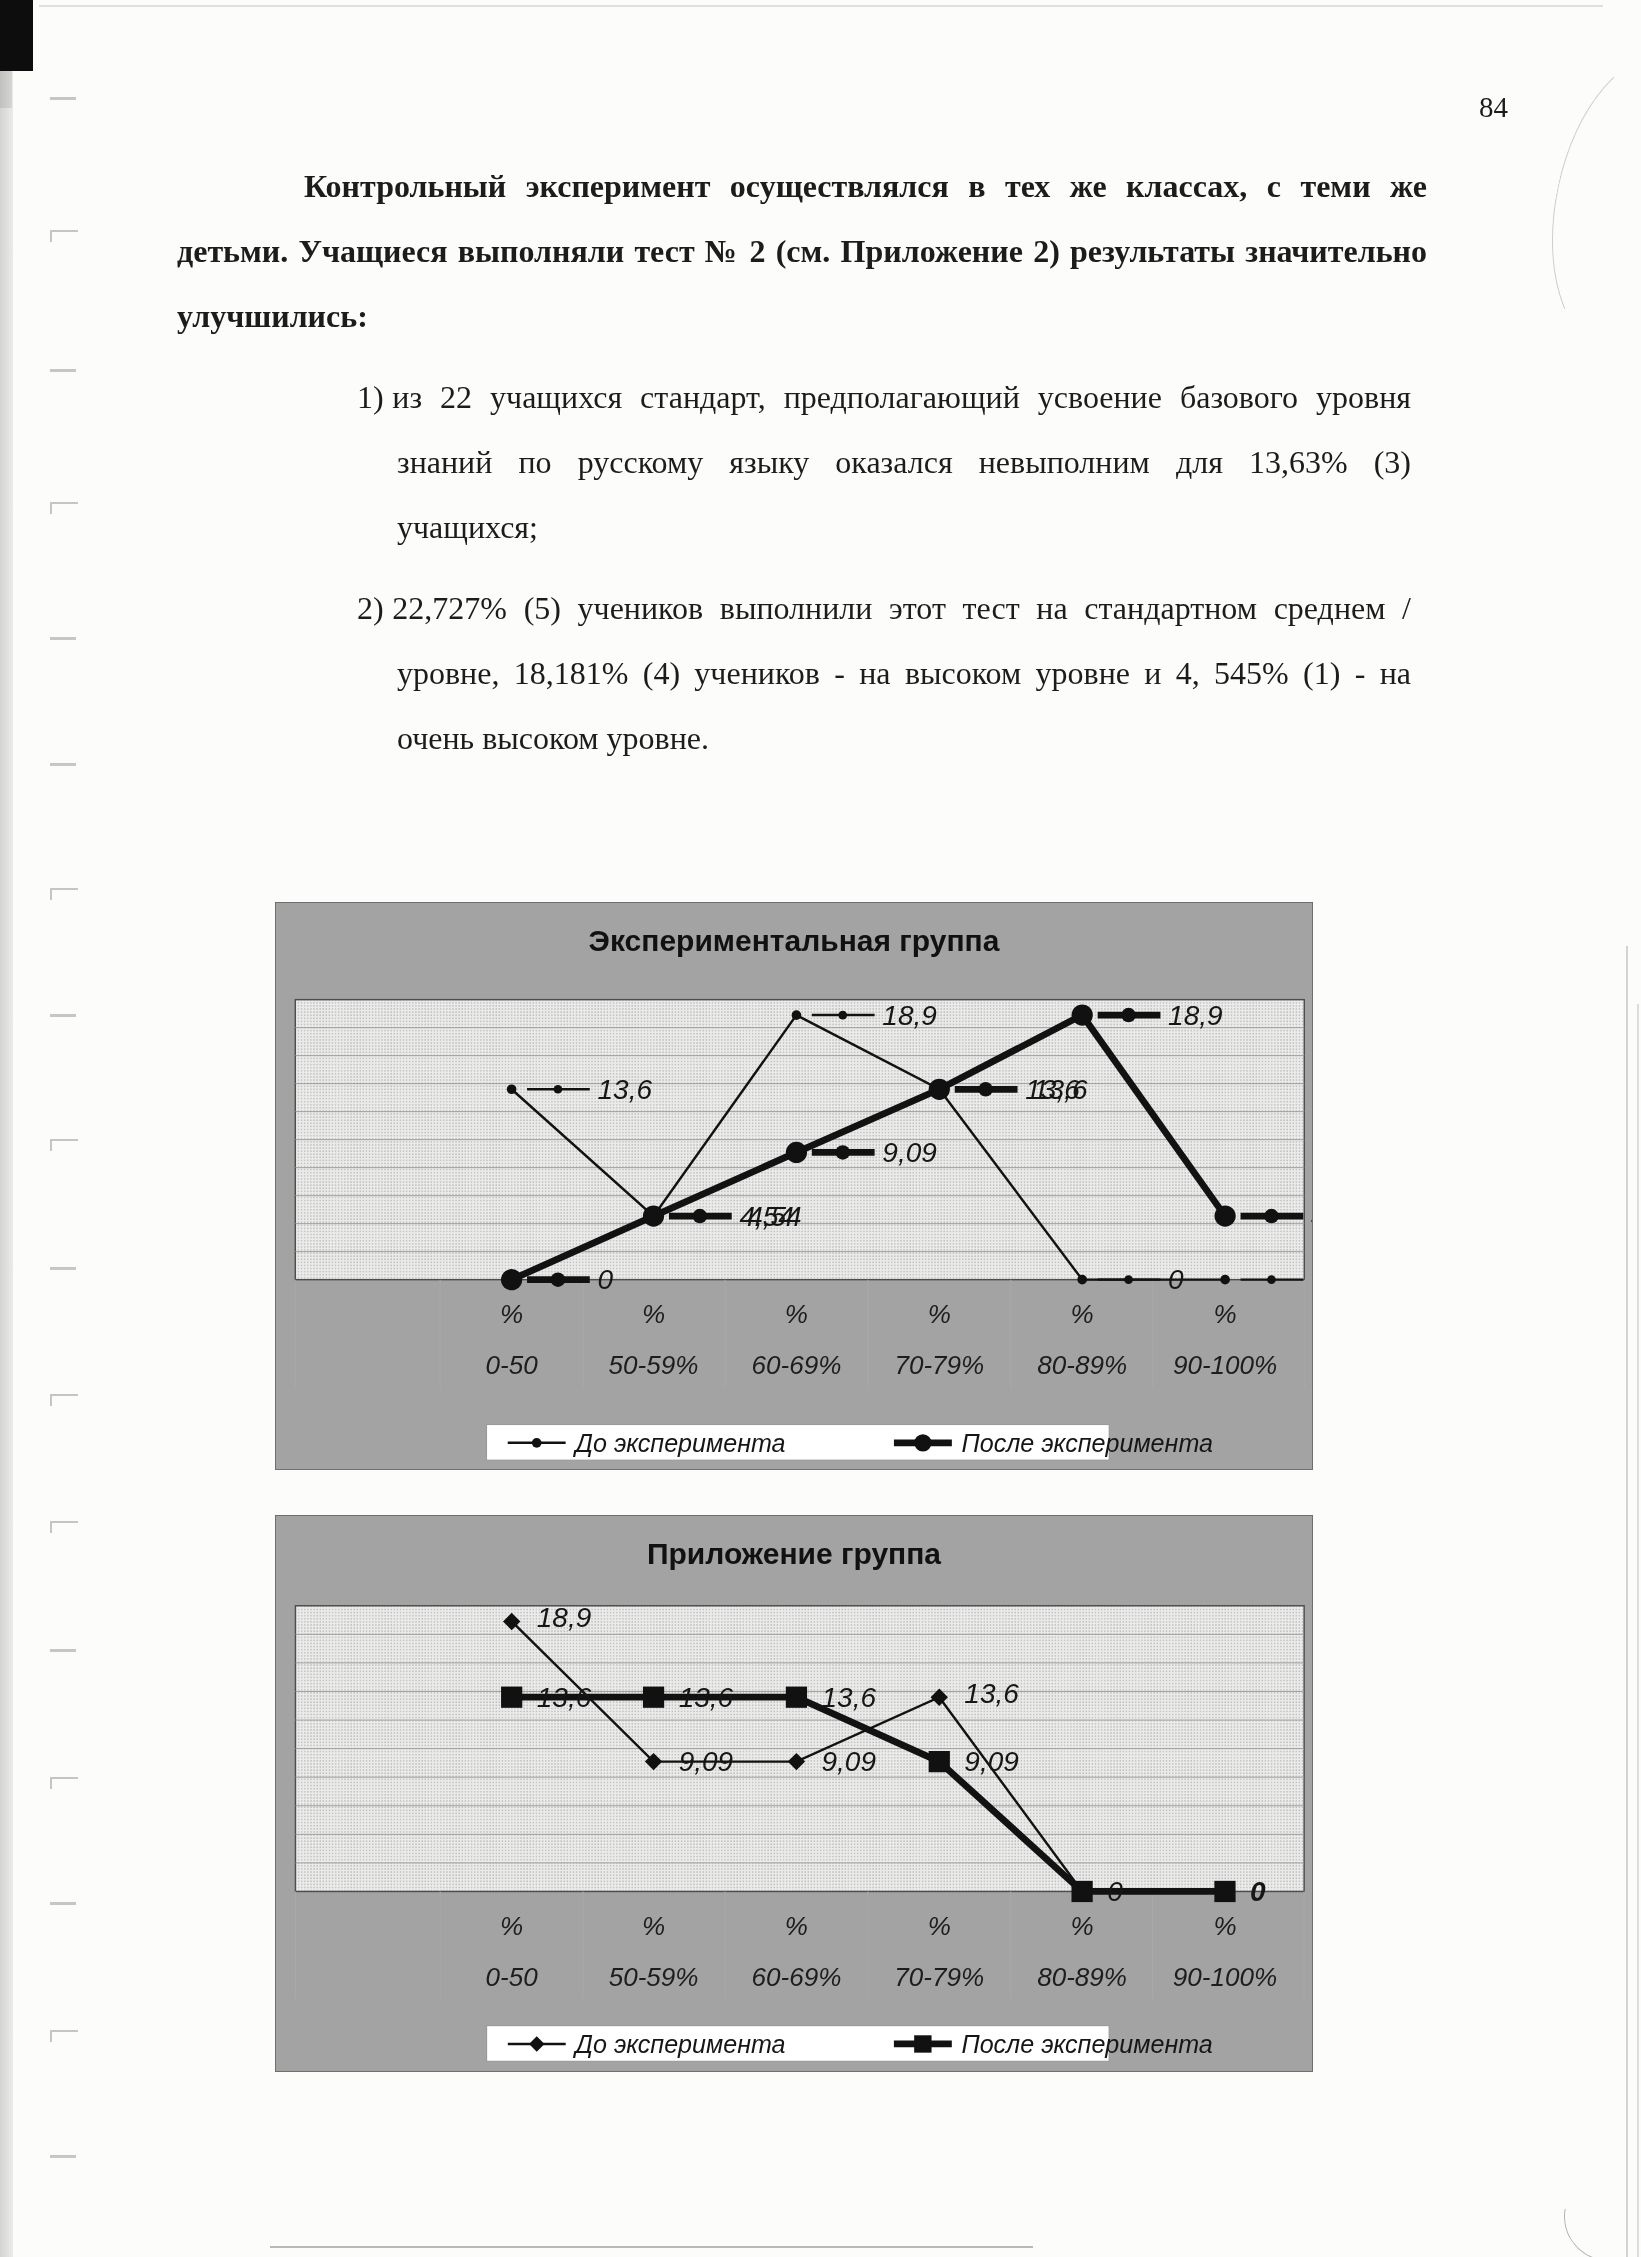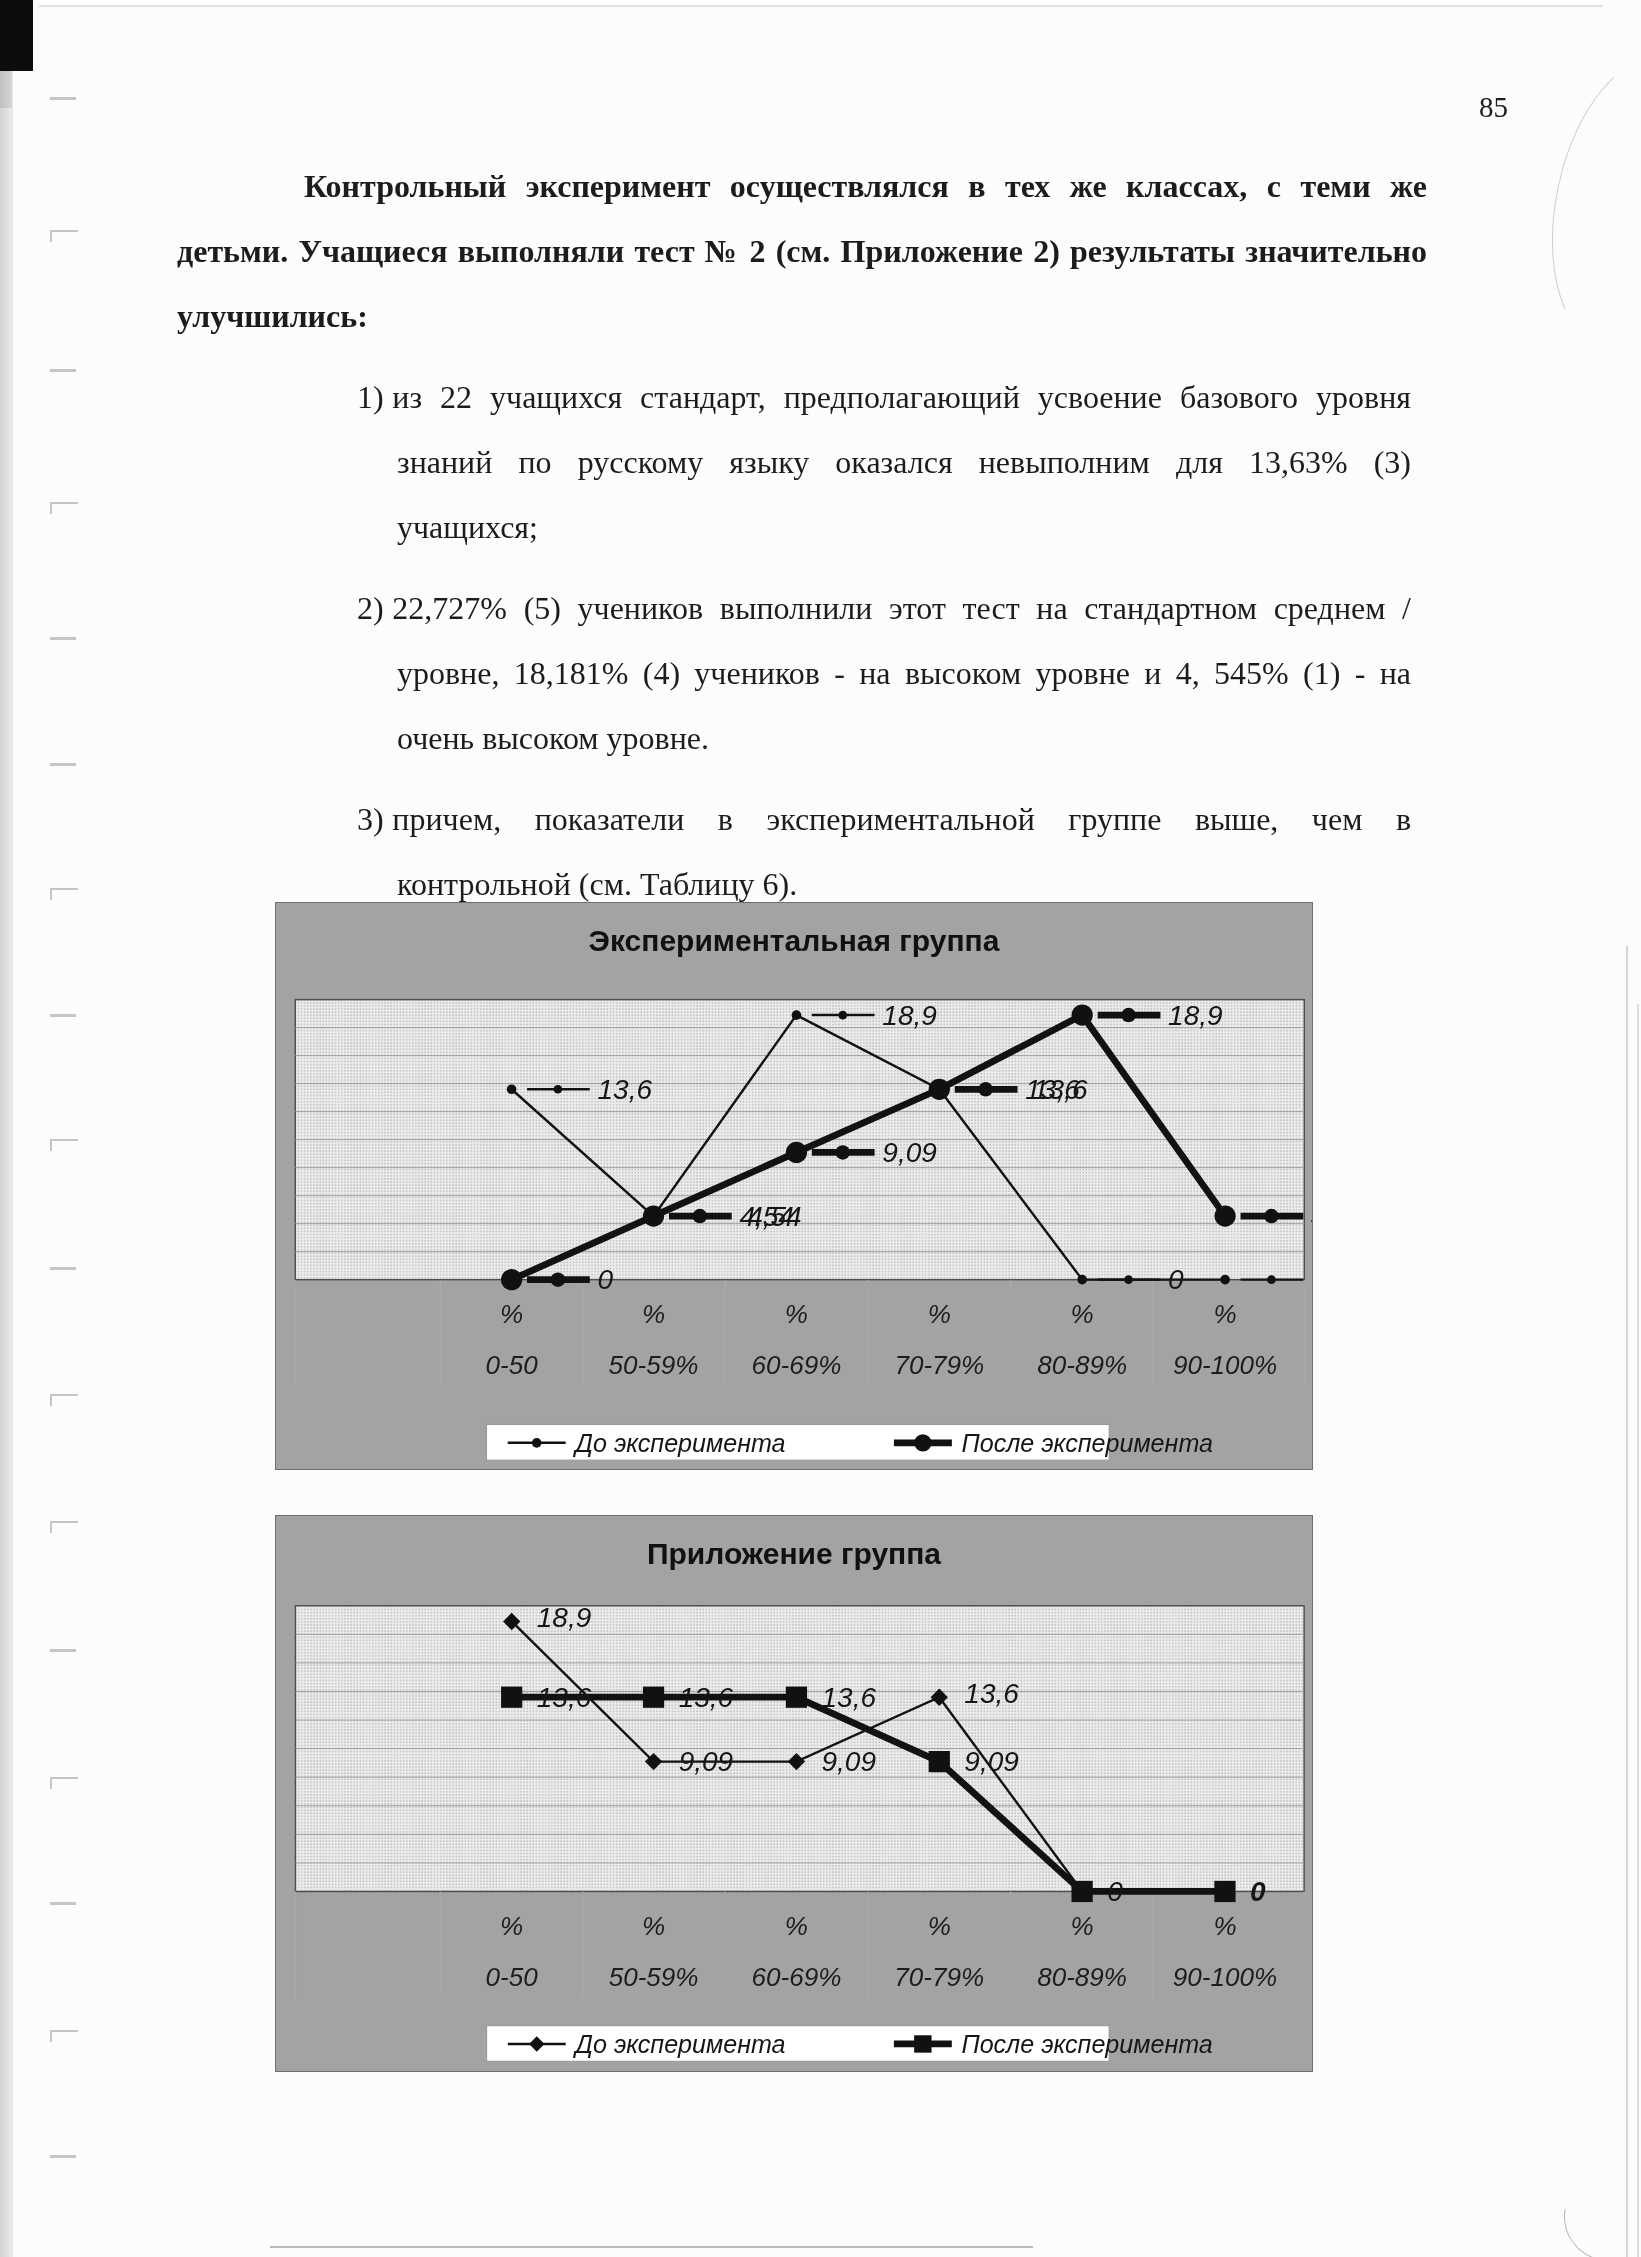--- a/index.html
+++ b/index.html
@@ -63,28 +63,27 @@
     <span style="top:1267px"></span>
   <span class="b" style="top:1394px"></span>
     <span class="b" style="top:1521px"></span>
   <span style="top:1649px"></span>
     <span class="b" style="top:1777px"></span>
   <span style="top:1902px"></span>
     <span class="b" style="top:2030px"></span>
   <span style="top:2155px"></span>
 </div>
 
-<div class="page-number">85</div>
+<div class="page-number">84</div>
 
 <div class="text-column">
   <p class="opening-paragraph">Контрольный эксперимент осуществлялся в тех же классах, с теми же детьми. Учащиеся выполняли тест № 2 (см. Приложение 2) результаты значительно улучшились:</p>
   <div class="numbered-list">
     <div class="list-item"><span class="li-num">1)</span><span>из 22 учащихся стандарт, предполагающий усвоение базового уровня знаний по русскому языку оказался невыполним для 13,63% (3) учащихся;</span></div>
     <div class="list-item"><span class="li-num">2)</span><span>22,727% (5) учеников выполнили этот тест на стандартном среднем / уровне, 18,181% (4) учеников - на высоком уровне и 4, 545% (1) - на очень высоком уровне.</span></div>
-    <div class="list-item"><span class="li-num">3)</span><span>причем, показатели в экспериментальной группе выше, чем в контрольной (см. Таблицу 6).</span></div>
   </div>
 </div>
 
 <figure class="chart" id="chart0" style="left:275px;top:902px;width:1036px;height:566px;">
   <figcaption class="chart-title">Экспериментальная группа</figcaption>
 <svg viewBox="0 0 1073 586" width="100%" height="100%">
       <defs>
         <pattern id="dots0" width="3.2" height="3.2" patternUnits="userSpaceOnUse">
           <rect width="3.2" height="3.2" fill="#ebebea"></rect>
           <circle cx="0.9" cy="0.9" r="0.8" fill="#bdbdbd"></circle>

